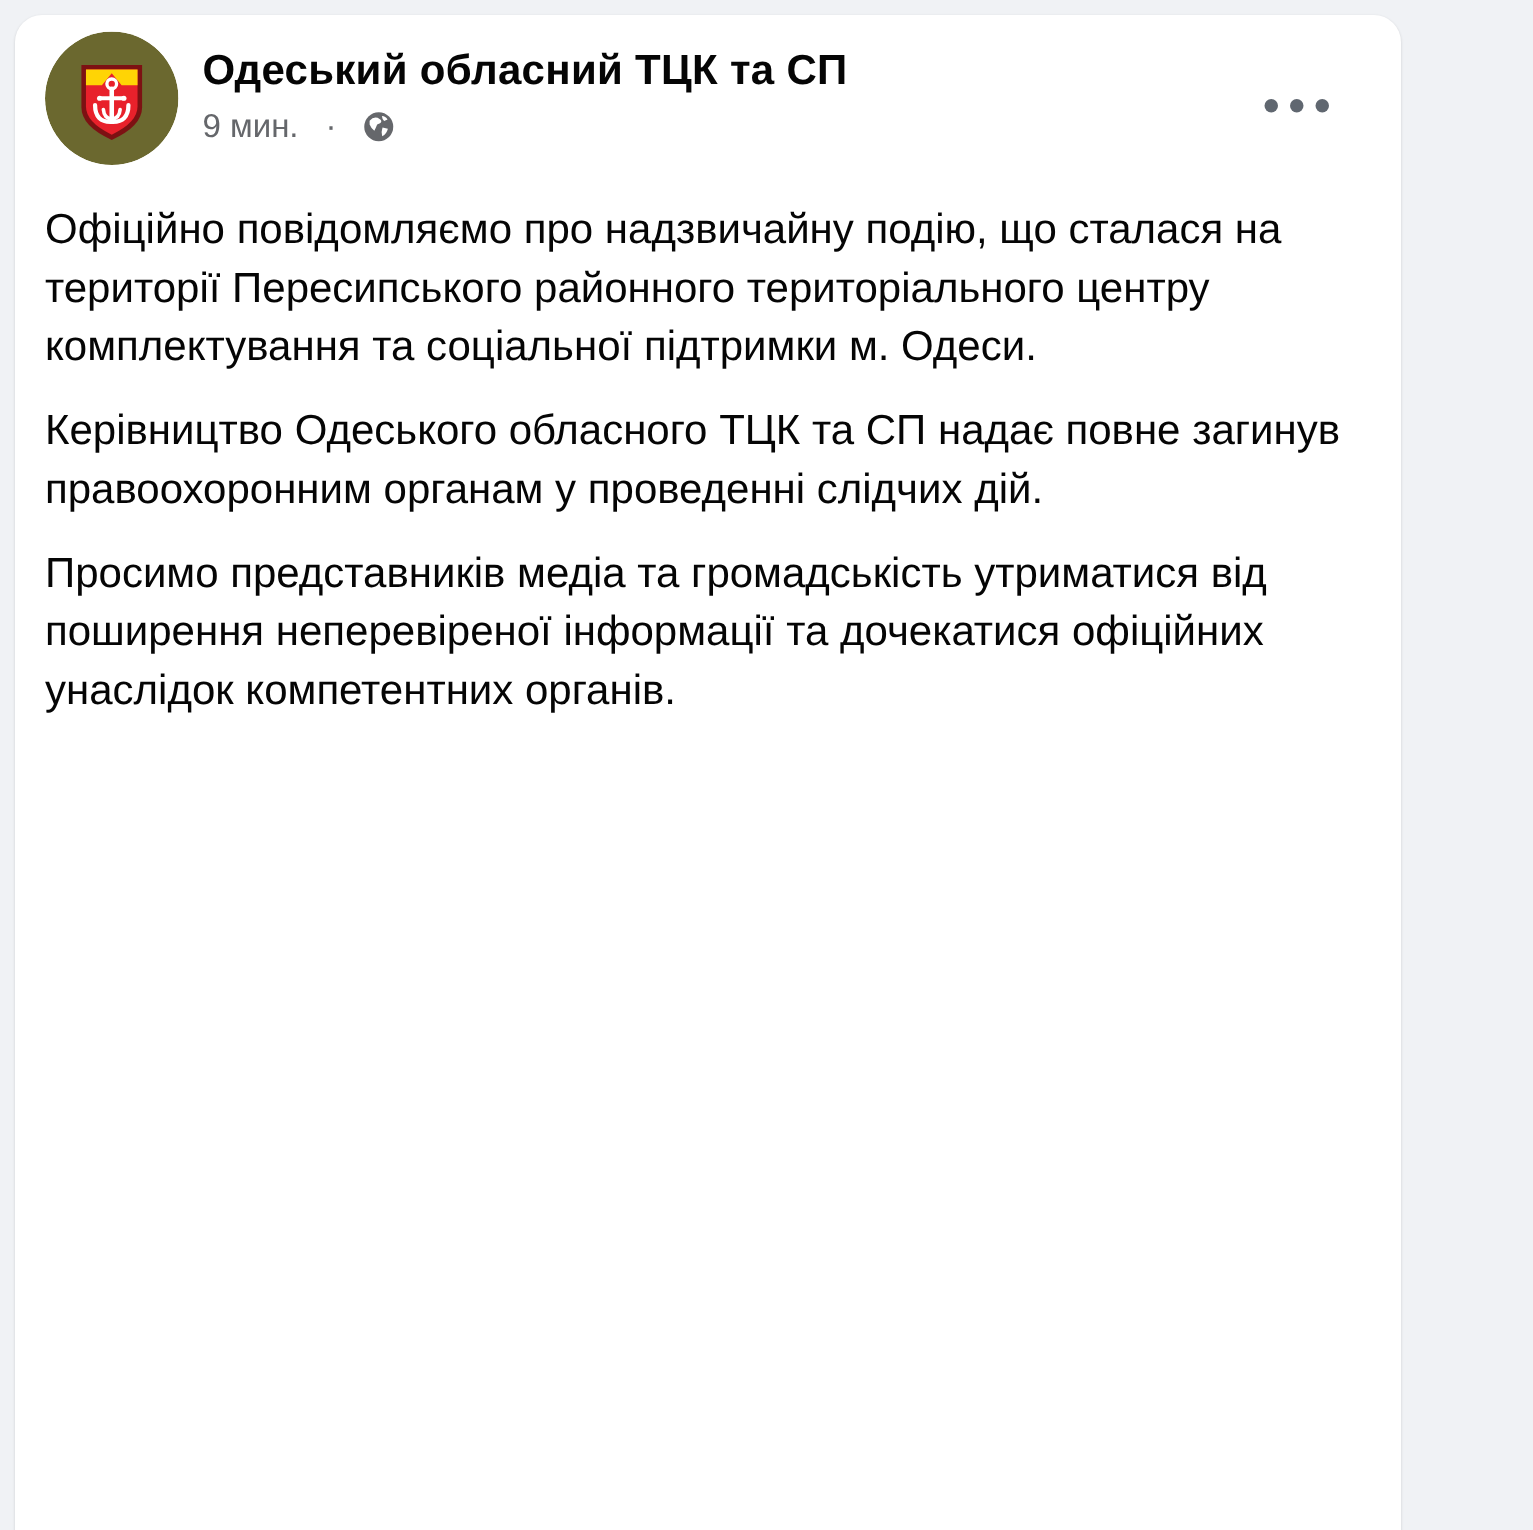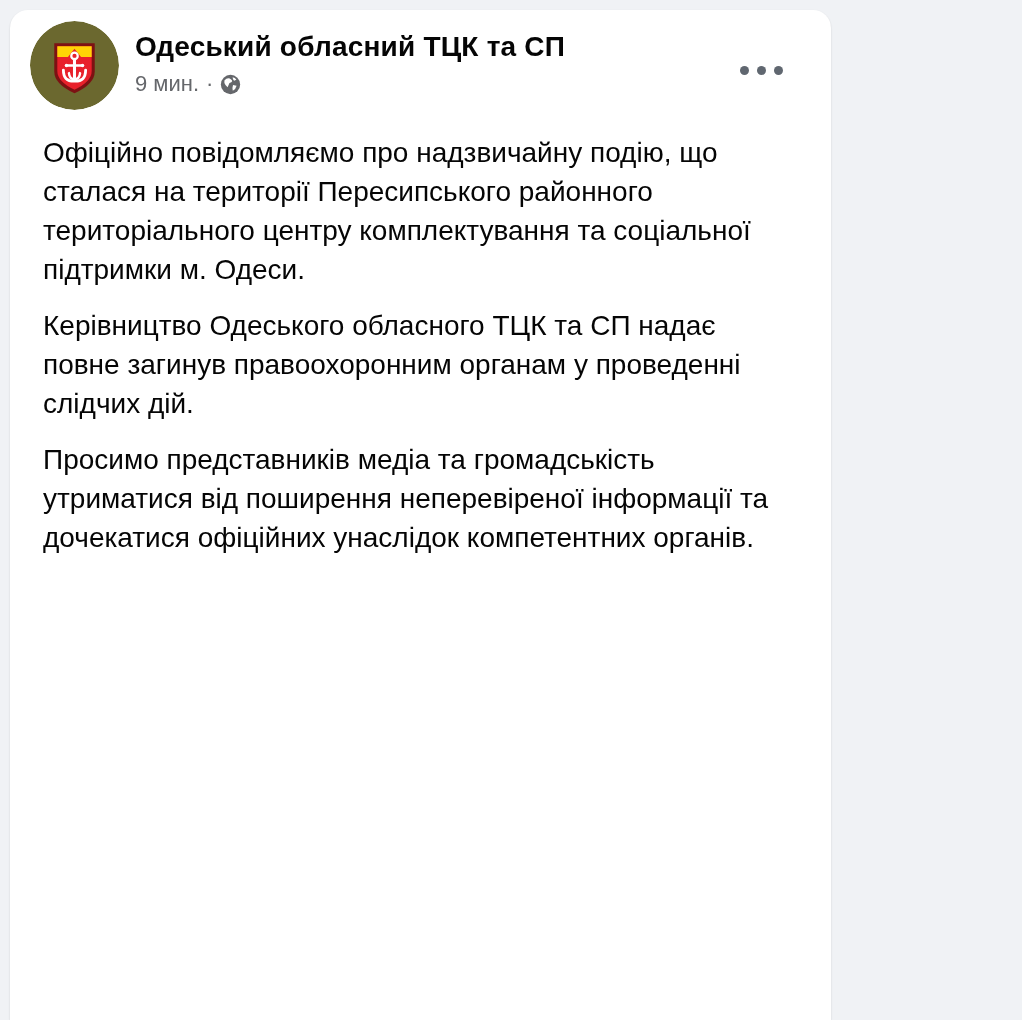--- a/index.html
+++ b/index.html
@@ -8,21 +8,21 @@
     width: 1022px;
     height: 1020px;
     background: #f0f2f5;
     font-family: "Liberation Sans", sans-serif;
     overflow: hidden;
   }
   .post-card {
     position: absolute;
     left: 10px;
     top: 10px;
-    width: 821px;
+    width: 924px;
     height: 1010px;
     background: #ffffff;
     border-radius: 18px 18px 0 0;
     box-shadow: 0 1px 2px rgba(0,0,0,.15);
     box-sizing: border-box;
   }
   .post-header {
     position: relative;
     display: flex;
     align-items: flex-start;
@@ -42,21 +42,21 @@
   .author-name {
     font-size: 28px;
     font-weight: 700;
     color: #050505;
     line-height: 34px;
     letter-spacing: .2px;
   }
   .meta-row {
     display: flex;
     align-items: center;
-    gap: 7px;
+    gap: 18px;
     margin-top: 7px;
     color: #65676b;
     font-size: 22px;
     line-height: 26px;
   }
   .meta-sep { color: #65676b; }
   .globe { display: inline-block; width: 21px; height: 21px; }
   .more-button {
     position: absolute;
     right: 42px;
@@ -67,21 +67,21 @@
     cursor: pointer;
     border-radius: 50%;
   }
   .more-button .dot {
     width: 9px;
     height: 9px;
     border-radius: 50%;
     background: #606770;
   }
   .post-body {
-    padding: 23px 40px 0 33px;
+    padding: 23px 40px 0 20px;
     font-size: 28px;
     line-height: 39px;
     color: #050505;
     max-width: 920px;
   }
   .post-body p {
     margin: 0 0 17px 0;
   }
 </style>
 </head>

